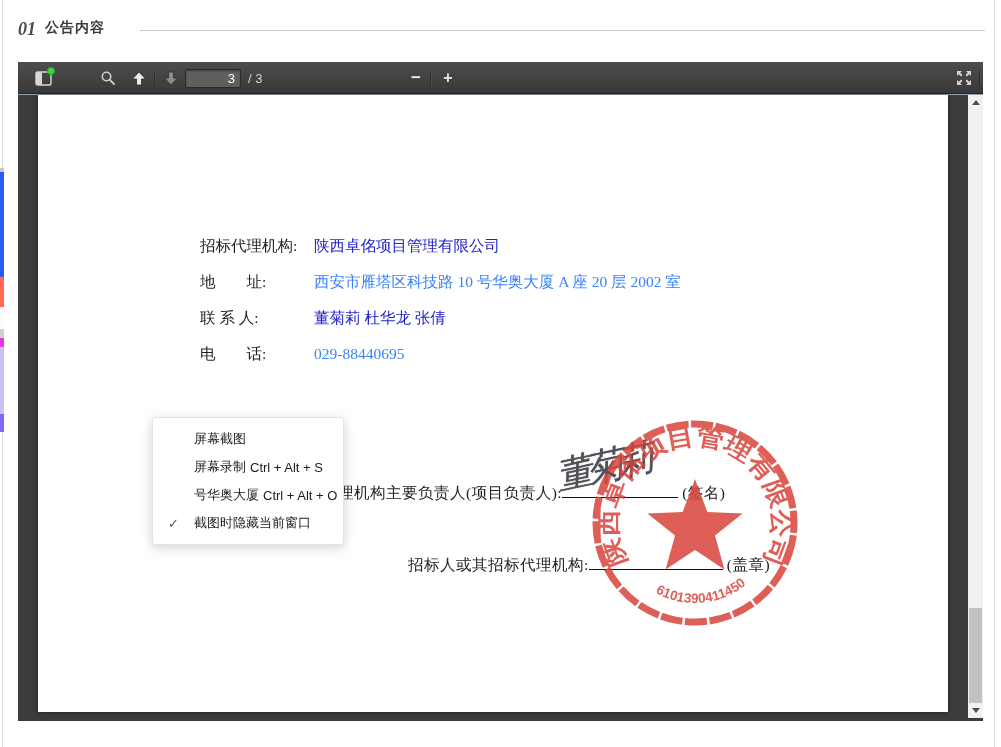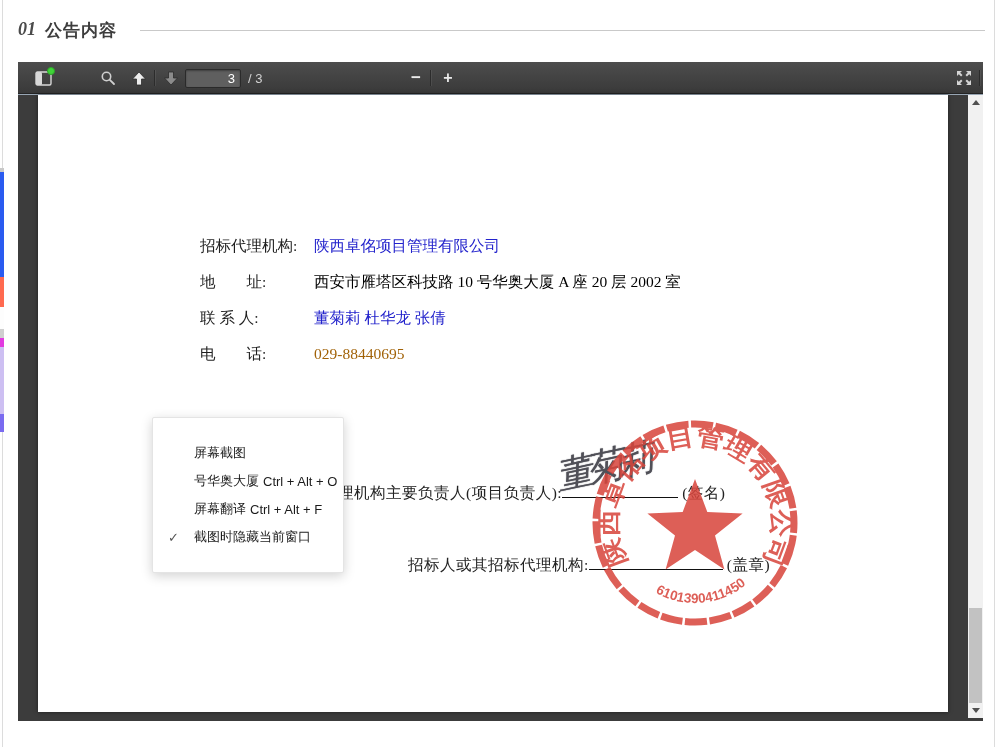--- a/index.html
+++ b/index.html
@@ -19,21 +19,21 @@
   .strip.s4{top:307px;height:22px}
   .strip.s5{top:329px;height:9px}
   .strip.s6{top:338px;height:9px}
   .strip.s7{top:347px;height:67px}
   .strip.s8{top:414px;height:18px}
 
   
   .sec-header { position:absolute; left:18px; top:19px; height:24px; display:flex; align-items:flex-start; }
   .sec-index { font-family:"Liberation Serif", serif; font-style:italic; font-size:18px;
                font-weight:bold; color:#4a4a4a; margin-right:9px; }
-  .sec-title { font-size:17px; font-weight:bold; color:#3d3d3d; letter-spacing:1px; }
+  .sec-title { font-size:14px; font-weight:bold; color:#3d3d3d; letter-spacing:1px; }
   .sec-rule { position:absolute; left:140px; top:30px; width:845px; height:1px; background:#c9c9c9; }
 
   
   .viewer { position:absolute; left:18px; top:62px; width:965px; height:659px; background:#3c3c3c; }
 
   .toolbar { position:absolute; left:0; top:0; width:100%; height:32px;
              background:linear-gradient(#4d4d4d,#393939); border-bottom:1px solid #242424; }
   .toolbar-glowline { position:absolute; left:0; top:32px; width:100%; height:1px; background:#bdd2e6; opacity:.7; }
 
   .tbtn { position:absolute; top:3px; width:26px; height:26px; display:flex; align-items:center;
@@ -101,21 +101,21 @@
   .signature { position:absolute; left:-4px; top:-46px; width:140px; height:58px;
                font-family:"DejaVu Serif", serif; font-size:37px; color:#3e3e46;
                transform:rotate(-12deg) skewX(-14deg); letter-spacing:-6px; opacity:.9;
                text-shadow:0 0 1px #3e3e46; pointer-events:none; }
 
   .stamp-svg { position:absolute; left:547px; top:318px; width:220px; height:220px; pointer-events:none; }
 
   
   .ctx-menu { position:absolute; left:152px; top:417px; width:192px; background:#ffffff;
               border:1px solid #e4e4e4; border-radius:2px; box-shadow:0 3px 12px rgba(0,0,0,.18);
-              padding:21px 0; z-index:50; }
+              padding:7px 0; z-index:50; }
   .menu-item { height:28px; display:flex; align-items:center; font-size:13px; color:#1b1b1b; cursor:pointer; }
   .mi-check { width:41px; text-align:center; color:#555; font-size:13px; flex:none; }
   .mi-label { white-space:nowrap; }
   .mi-shortcut { white-space:pre; margin-left:4px; }
 </style>
 </head>
 <body>
 
 <div class="vline left"></div>
 <div class="vline right"></div>
@@ -195,27 +195,27 @@
   </div>
   <div class="toolbar-glowline"></div>
 
   <div class="pdf-page">
     <div class="doc">
 
       <div class="field-row fr0">
         <span class="field-label">招标代理机构:</span><span class="field-value" style="color:#2323cc">陕西卓佲项目管理有限公司</span>
       </div>
       <div class="field-row fr1">
-        <span class="field-label">地　　址:</span><span class="field-value" style="color:#000000">西安市雁塔区科技路 10 号华奥大厦 A 座 20 层 2002 室</span>
+        <span class="field-label">地　　址:</span><span class="field-value" style="color:#3b82f6">西安市雁塔区科技路 10 号华奥大厦 A 座 20 层 2002 室</span>
       </div>
       <div class="field-row fr2">
         <span class="field-label">联 系 人:</span><span class="field-value" style="color:#2323cc">董菊莉 杜华龙 张倩</span>
       </div>
       <div class="field-row fr3">
-        <span class="field-label">电　　话:</span><span class="field-value" style="color:#a16207">029-88440695</span>
+        <span class="field-label">电　　话:</span><span class="field-value" style="color:#3b82f6">029-88440695</span>
       </div>
 
       <div class="sig-row">
         <span>招标人或其招标代理机构主要负责人(项目负责人):</span><span class="uline sig"><span class="signature">董菊莉</span></span><span class="suffix">(签名)</span>
       </div>
 
       <div class="stamp-row">
         <span>招标人或其招标代理机构:</span><span class="uline stamp"></span><span class="suffix">(盖章)</span>
       </div>
 
@@ -253,26 +253,26 @@
 </div>
 
 <div class="ctx-menu">
   <div class="menu-item">
     <span class="mi-check"></span>
     <span class="mi-label">屏幕截图</span>
     <span class="mi-shortcut"></span>
   </div>
   <div class="menu-item">
     <span class="mi-check"></span>
+    <span class="mi-label">屏幕录制</span>
+    <span class="mi-shortcut">Ctrl + Alt + S</span>
+  </div>
+  <div class="menu-item">
+    <span class="mi-check"></span>
     <span class="mi-label">号华奥大厦</span>
     <span class="mi-shortcut">Ctrl + Alt + O</span>
-  </div>
-  <div class="menu-item">
-    <span class="mi-check"></span>
-    <span class="mi-label">屏幕翻译</span>
-    <span class="mi-shortcut">Ctrl + Alt + F</span>
   </div>
   <div class="menu-item">
     <span class="mi-check">✓</span>
     <span class="mi-label">截图时隐藏当前窗口</span>
     <span class="mi-shortcut"></span>
   </div>
 </div>
 
 </body></html>

